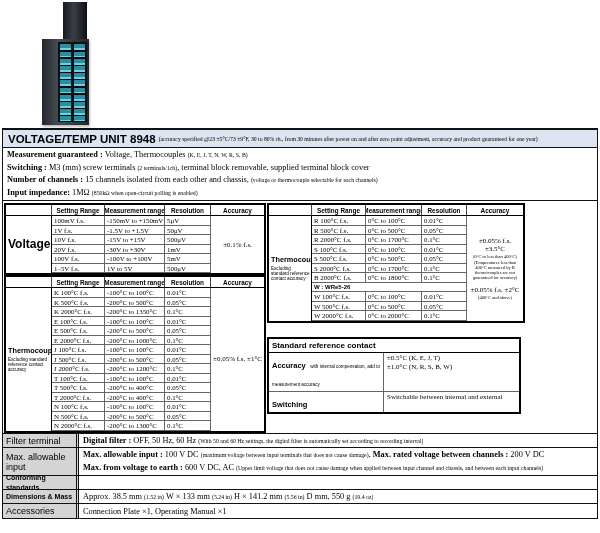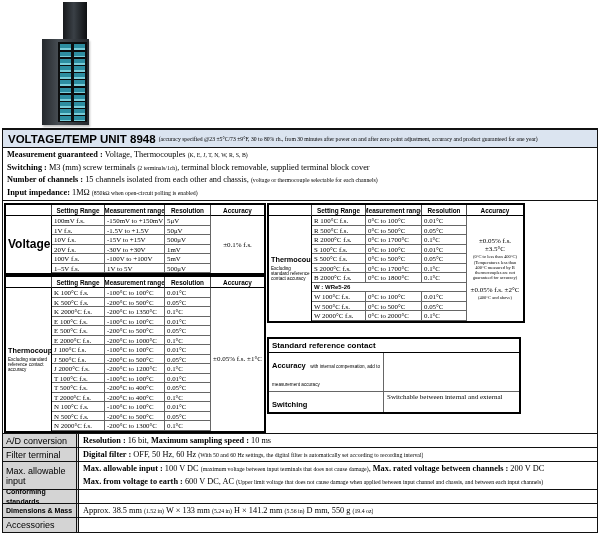--- a/index.html
+++ b/index.html
@@ -255,38 +255,36 @@
             <div class="cell" style="grid-area: 12 / 4;">0.1°C</div>
           </div>
 
         <div class="rc">
           <div class="rtitle">Standard reference contact</div>
           <div class="rrow">
             <div class="rlab">
               <span class="rl">Accuracy</span>
               <span class="rn">with internal compensation, add to measurement accuracy</span>
             </div>
+            <div class="rval">
+              <div>±0.5°C (K, E, J, T)</div>
+              <div>±1.0°C (N, R, S, B, W)</div>
+            </div>
           </div>
           <div class="rrow">
             <div class="rlab">
               <span class="rl">Switching</span>
             </div>
             <div class="rval">Switchable between internal and external</div>
           </div>
         </div>
 
       </div>
     </div>
 
-    <div class="srow h-ad">
-      <div class="slabel">A/D conversion</div>
-      <div class="scontent pad center-v">
-        <div class="line13"><span class="seg-b">Resolution : </span><span class="seg-n">16 bit,   </span><span class="seg-b">Maximum sampling speed : </span><span class="seg-n">10 ms</span></div>
-      </div>
-    </div>
 
     <div class="srow h-filter">
       <div class="slabel">Filter terminal</div>
       <div class="scontent pad center-v">
         <div class="line13"><span class="seg-b">Digital filter : </span><span class="seg-n">OFF, 50 Hz, 60 Hz </span><span class="seg-s">(With 50 and 60 Hz settings, the digital filter is automatically set according to recording interval)</span></div>
       </div>
     </div>
 
     <div class="srow h-max">
       <div class="slabel">Max. allowable input</div>
@@ -302,16 +300,19 @@
 
     <div class="srow h-dims">
       <div class="slabel small">Dimensions &amp; Mass</div>
       <div class="scontent pad center-v">
         <div class="line13"><span class="seg-n">Approx. 38.5 mm </span><span class="seg-s">(1.52 in)</span><span class="seg-n"> W × 133 mm </span><span class="seg-s">(5.24 in)</span><span class="seg-n"> H × 141.2 mm </span><span class="seg-s">(5.56 in)</span><span class="seg-n"> D mm, 550 g </span><span class="seg-s">(19.4 oz)</span></div>
       </div>
     </div>
 
     <div class="srow h-acc">
       <div class="slabel">Accessories</div>
+      <div class="scontent pad center-v">
+        <div class="line13"><span class="seg-n">Connection Plate ×1,  Operating Manual ×1</span></div>
+      </div>
     </div>
 
   </div>
 </div>
 
 </body></html>

